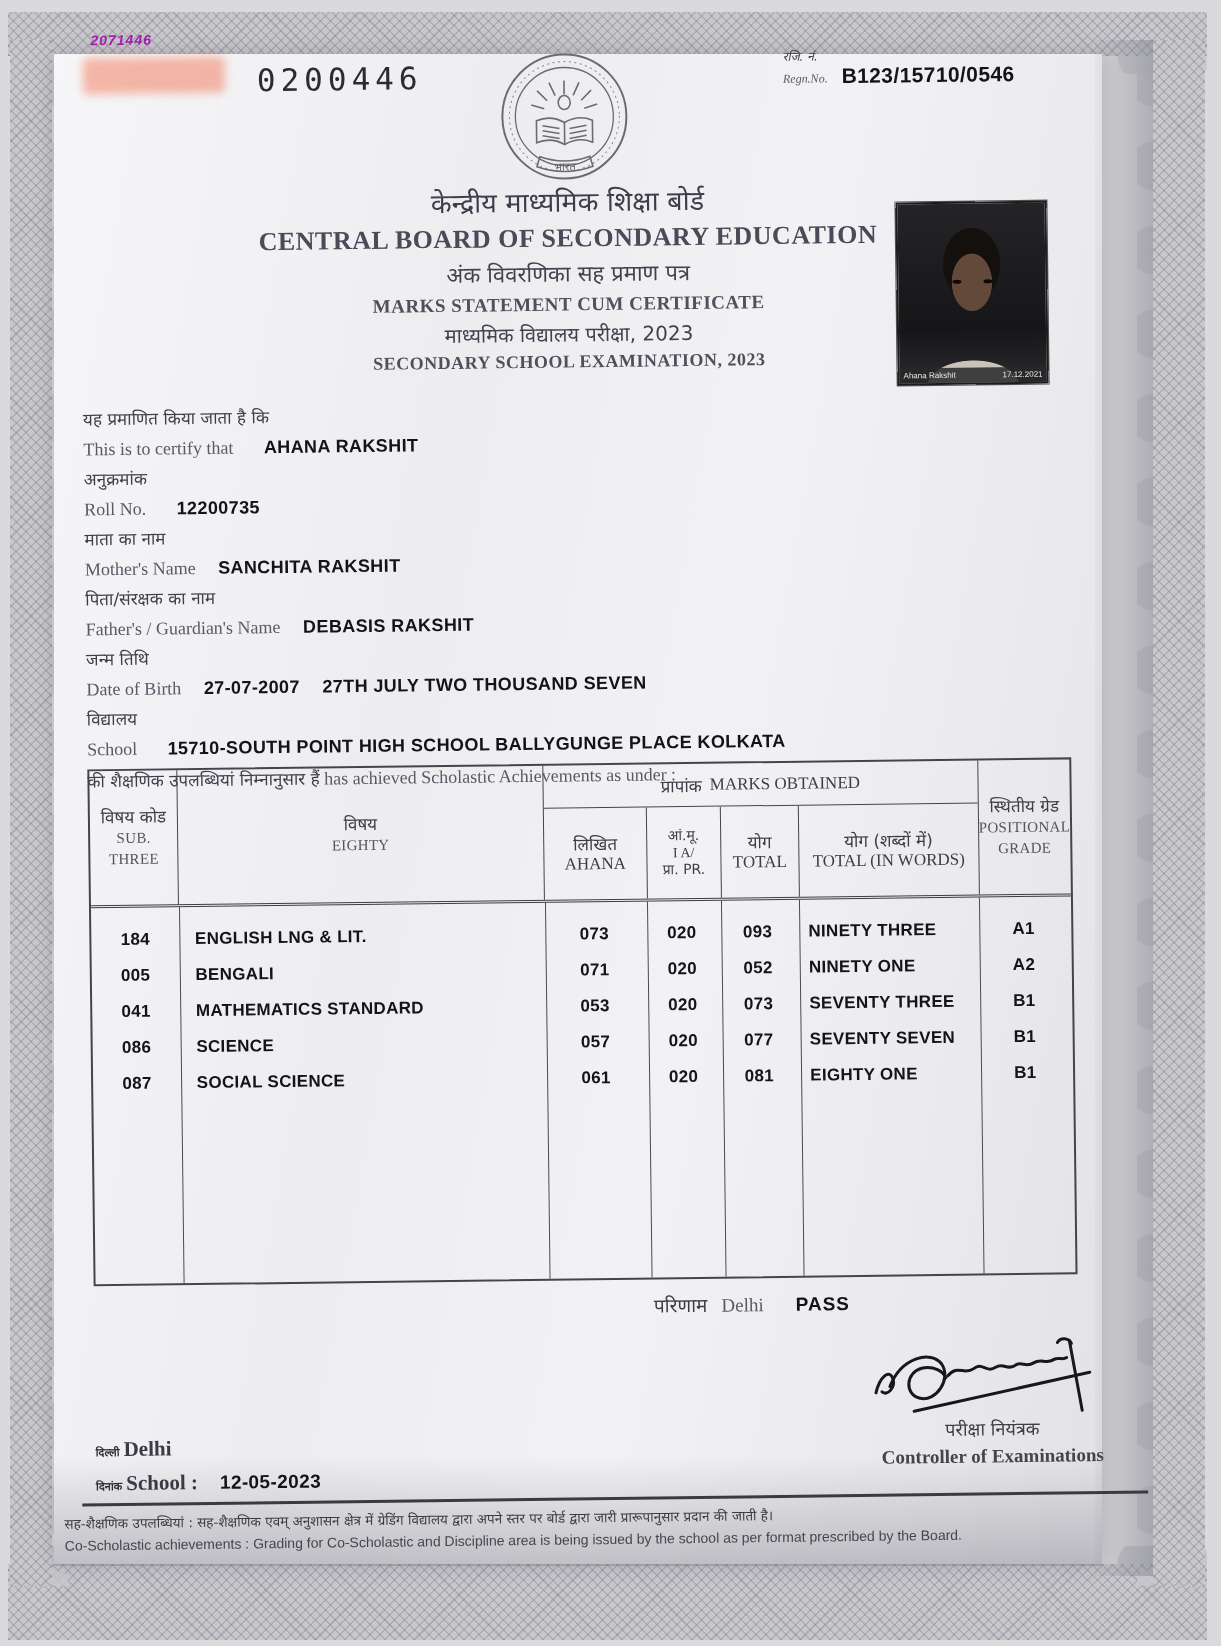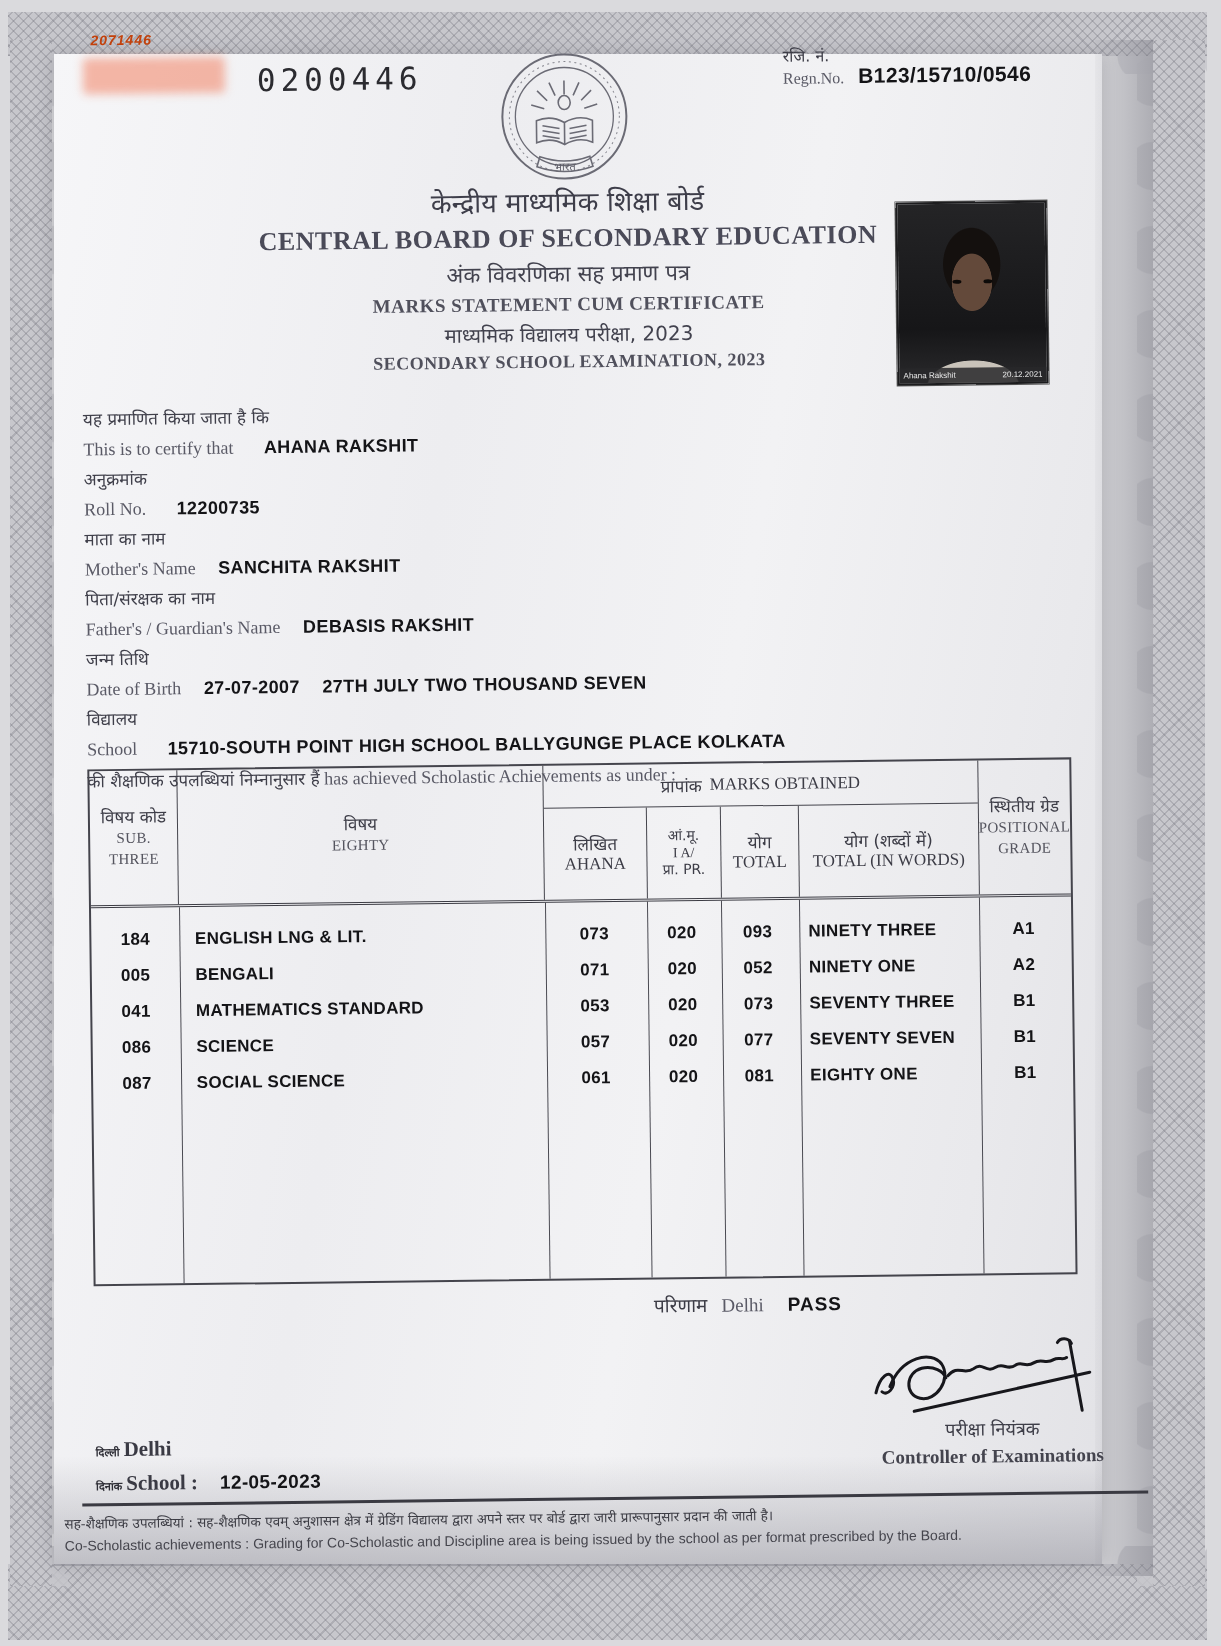--- a/index.html
+++ b/index.html
@@ -45,27 +45,27 @@
     background:linear-gradient(180deg, rgba(150,150,158,0), rgba(130,130,140,.45));}
 
   #content{position:absolute;inset:0;transform:rotate(-0.7deg);color:#3c3c46;}
 
   .hi{font-family:"DejaVu Sans", sans-serif;}
   .en-label{font-family:"Liberation Serif", serif;color:#5a5a66;}
   .val{font-family:"Liberation Sans", sans-serif;font-weight:700;color:#141417;letter-spacing:.4px;}
 
   
   .formno{position:absolute;left:100px;top:26px;font-family:"Liberation Sans",sans-serif;
-    font-style:italic;font-weight:700;font-size:14px;color:#c2410c;letter-spacing:1px;}
+    font-style:italic;font-weight:700;font-size:14px;color:#a21caf;letter-spacing:1px;}
   .red-stamp{position:absolute;left:92px;top:52px;width:142px;height:36px;
     background:rgba(242,118,84,.5);filter:blur(5px);border-radius:4px;}
   .serial{position:absolute;left:266px;top:58px;font-family:"DejaVu Sans Mono",monospace;
     font-size:31px;color:#2b2b30;letter-spacing:5px;}
   .regn{position:absolute;left:792px;top:48px;display:flex;gap:14px;align-items:flex-end;}
-  .regn .labels{display:flex;flex-direction:column;line-height:22px;font-size:16px;}
+  .regn .labels{display:flex;flex-direction:column;line-height:22px;font-size:12px;font-style:italic;}
   .regn .value{font-size:21px;padding-bottom:1px;}
 
   .emblem{position:absolute;left:498px;top:50px;}
 
   .photo{position:absolute;left:903px;top:206px;width:147px;height:179px;
     border:2px solid #1c1c1e;background:
       radial-gradient(ellipse 33px 47px at 50% 44%, #63493a 0 60%, rgba(0,0,0,0) 62%),
       radial-gradient(ellipse 47px 60px at 50% 34%, #14100e 0 60%, rgba(0,0,0,0) 62%),
       radial-gradient(ellipse 75px 42px at 50% 102%, #c9c3ba 0 60%, rgba(0,0,0,0) 62%),
       linear-gradient(180deg,#242426 0%,#161618 70%,#2a2a2c 100%);
@@ -130,21 +130,21 @@
   .c-subject{width:366px;padding-left:16px;}
   .c-theory{width:102px;text-align:center;}
   .c-ia{width:74px;text-align:center;}
   .c-total{width:78px;text-align:center;}
   .c-words{width:180px;padding-left:12px;}
   .c-grade{width:96px;text-align:center;}
 
   
   .result{position:absolute;left:648px;top:1293px;display:flex;align-items:baseline;gap:14px;
     font-size:19px;}
-  .result .val{font-size:19px;letter-spacing:1px;margin-left:10px;}
+  .result .val{font-size:19px;letter-spacing:1px;margin-left:18px;}
 
   
   .signature{position:absolute;left:855px;top:1318px;}
   .controller{position:absolute;left:820px;top:1420px;width:330px;text-align:center;line-height:27px;}
   .controller .hi{font-size:18px;color:#3e3e48;}
   .controller .en{font-size:19px;font-weight:700;color:#44444e;}
 
   
   .place{position:absolute;left:88px;top:1428px;line-height:30px;}
   .place .hi{font-size:11px;color:#2e2e36;font-weight:700;}
@@ -199,21 +199,21 @@
     <span class="val value">B123/15710/0546</span>
   </div>
 
   <div class="photo">
     <div class="eyes">
         <i></i>
         <i></i>
       </div>
     <div class="photo-caption">
       <span>Ahana Rakshit</span>
-      <span>20.12.2021</span>
+      <span>17.12.2021</span>
     </div>
   </div>
 
   <div class="titles">
     <div class="t-hi1 hi">केन्द्रीय माध्यमिक शिक्षा बोर्ड</div>
     <div class="t-en1">CENTRAL BOARD OF SECONDARY EDUCATION</div>
     <div class="t-hi2 hi">अंक विवरणिका सह प्रमाण पत्र</div>
     <div class="t-en2">MARKS STATEMENT CUM CERTIFICATE</div>
     <div class="t-hi3 hi">माध्यमिक विद्यालय परीक्षा, 2023</div>
     <div class="t-en3">SECONDARY SCHOOL EXAMINATION, 2023</div>

